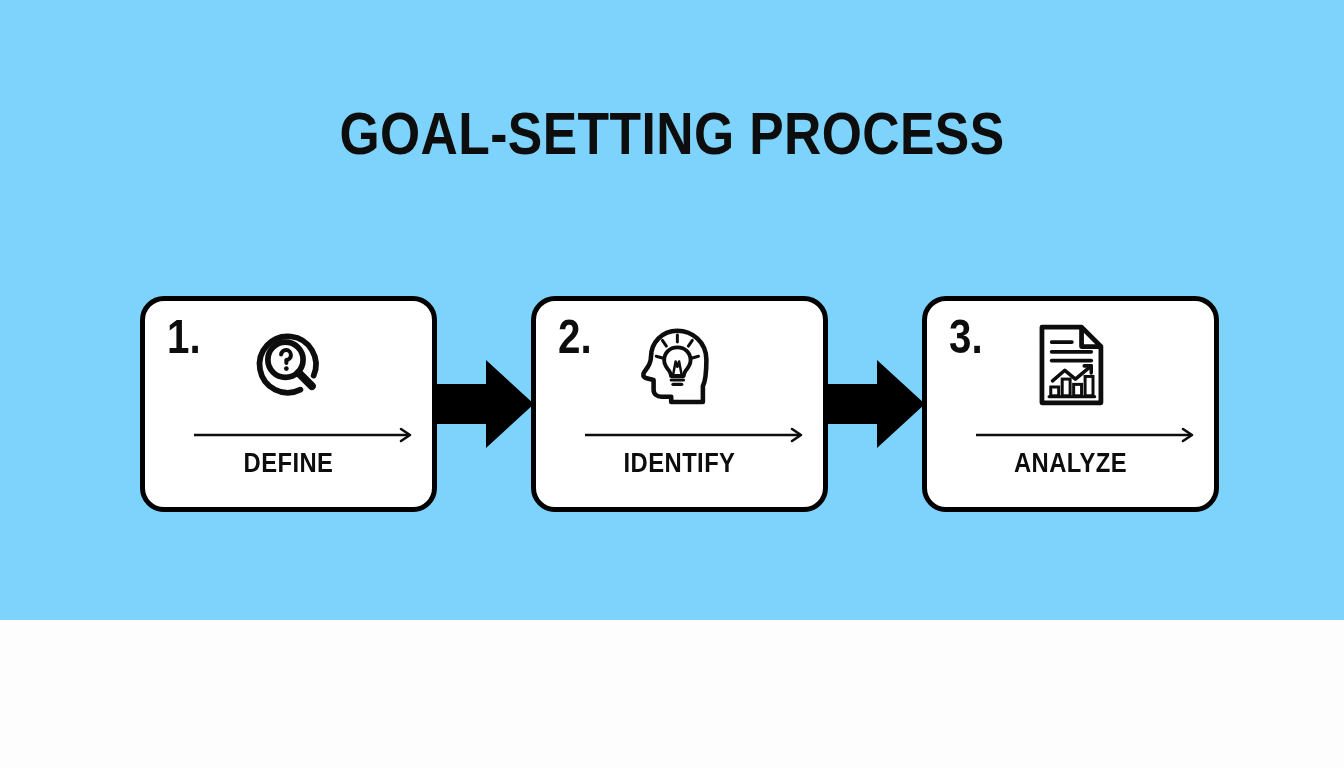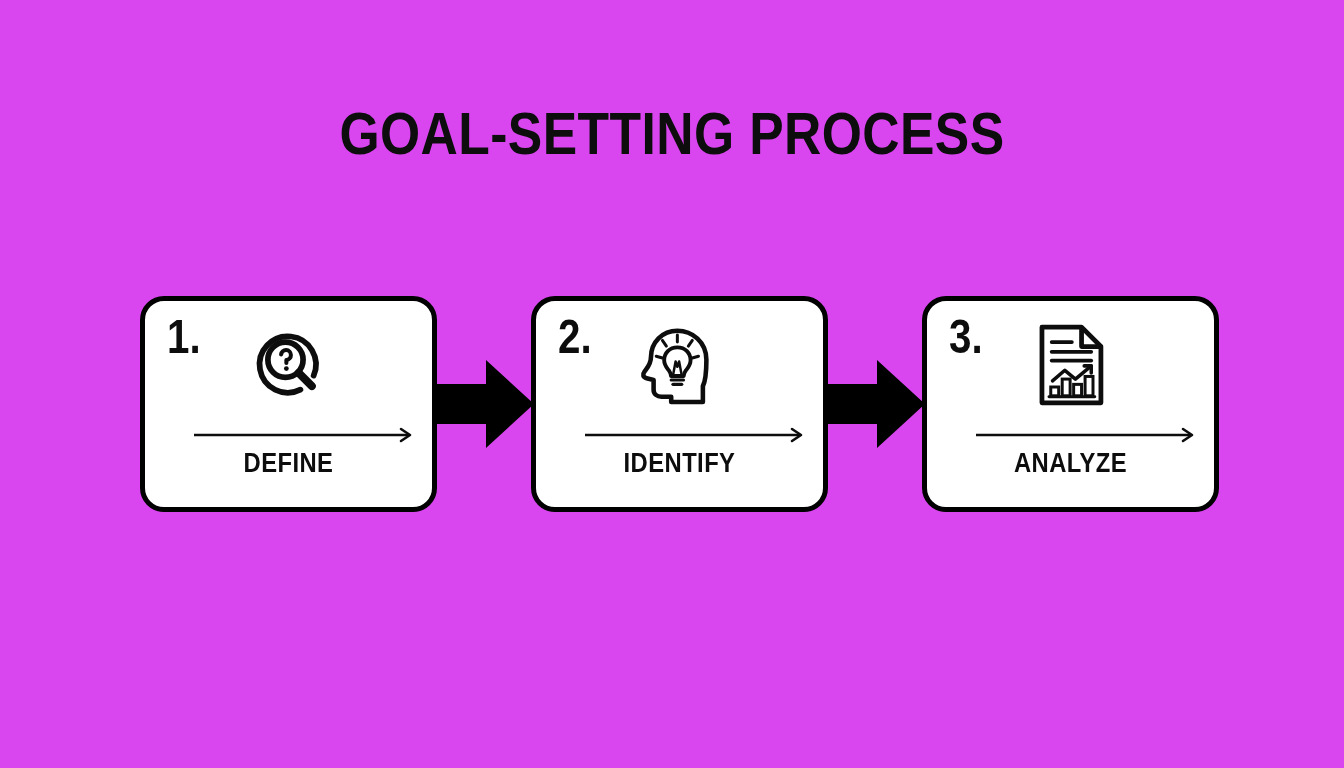--- a/index.html
+++ b/index.html
@@ -11,22 +11,22 @@
     height: 768px;
     background: #fdfdfd;
     font-family: "Liberation Sans", sans-serif;
     overflow: hidden;
     position: relative;
   }
 
   #canvas {
     position: relative;
     width: 1344px;
-    height: 768px;
-    background: #d946ef;
+    height: 620px;
+    background: #7dd3fc;
   }
 
   
   .title {
     position: absolute;
     left: 0;
     top: 104px;
     width: 1344px;
     text-align: center;
     font-family: "Liberation Sans", sans-serif;

